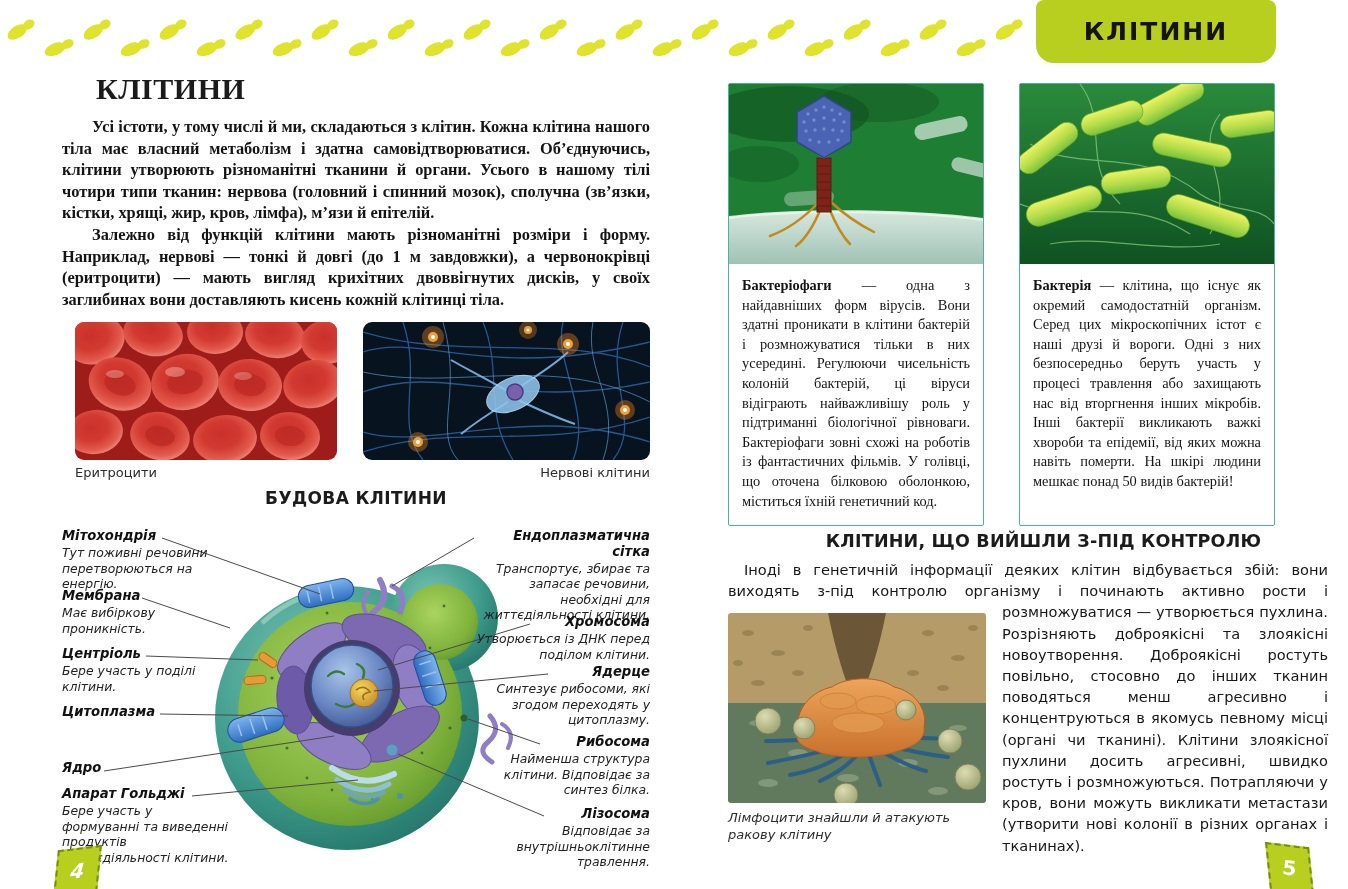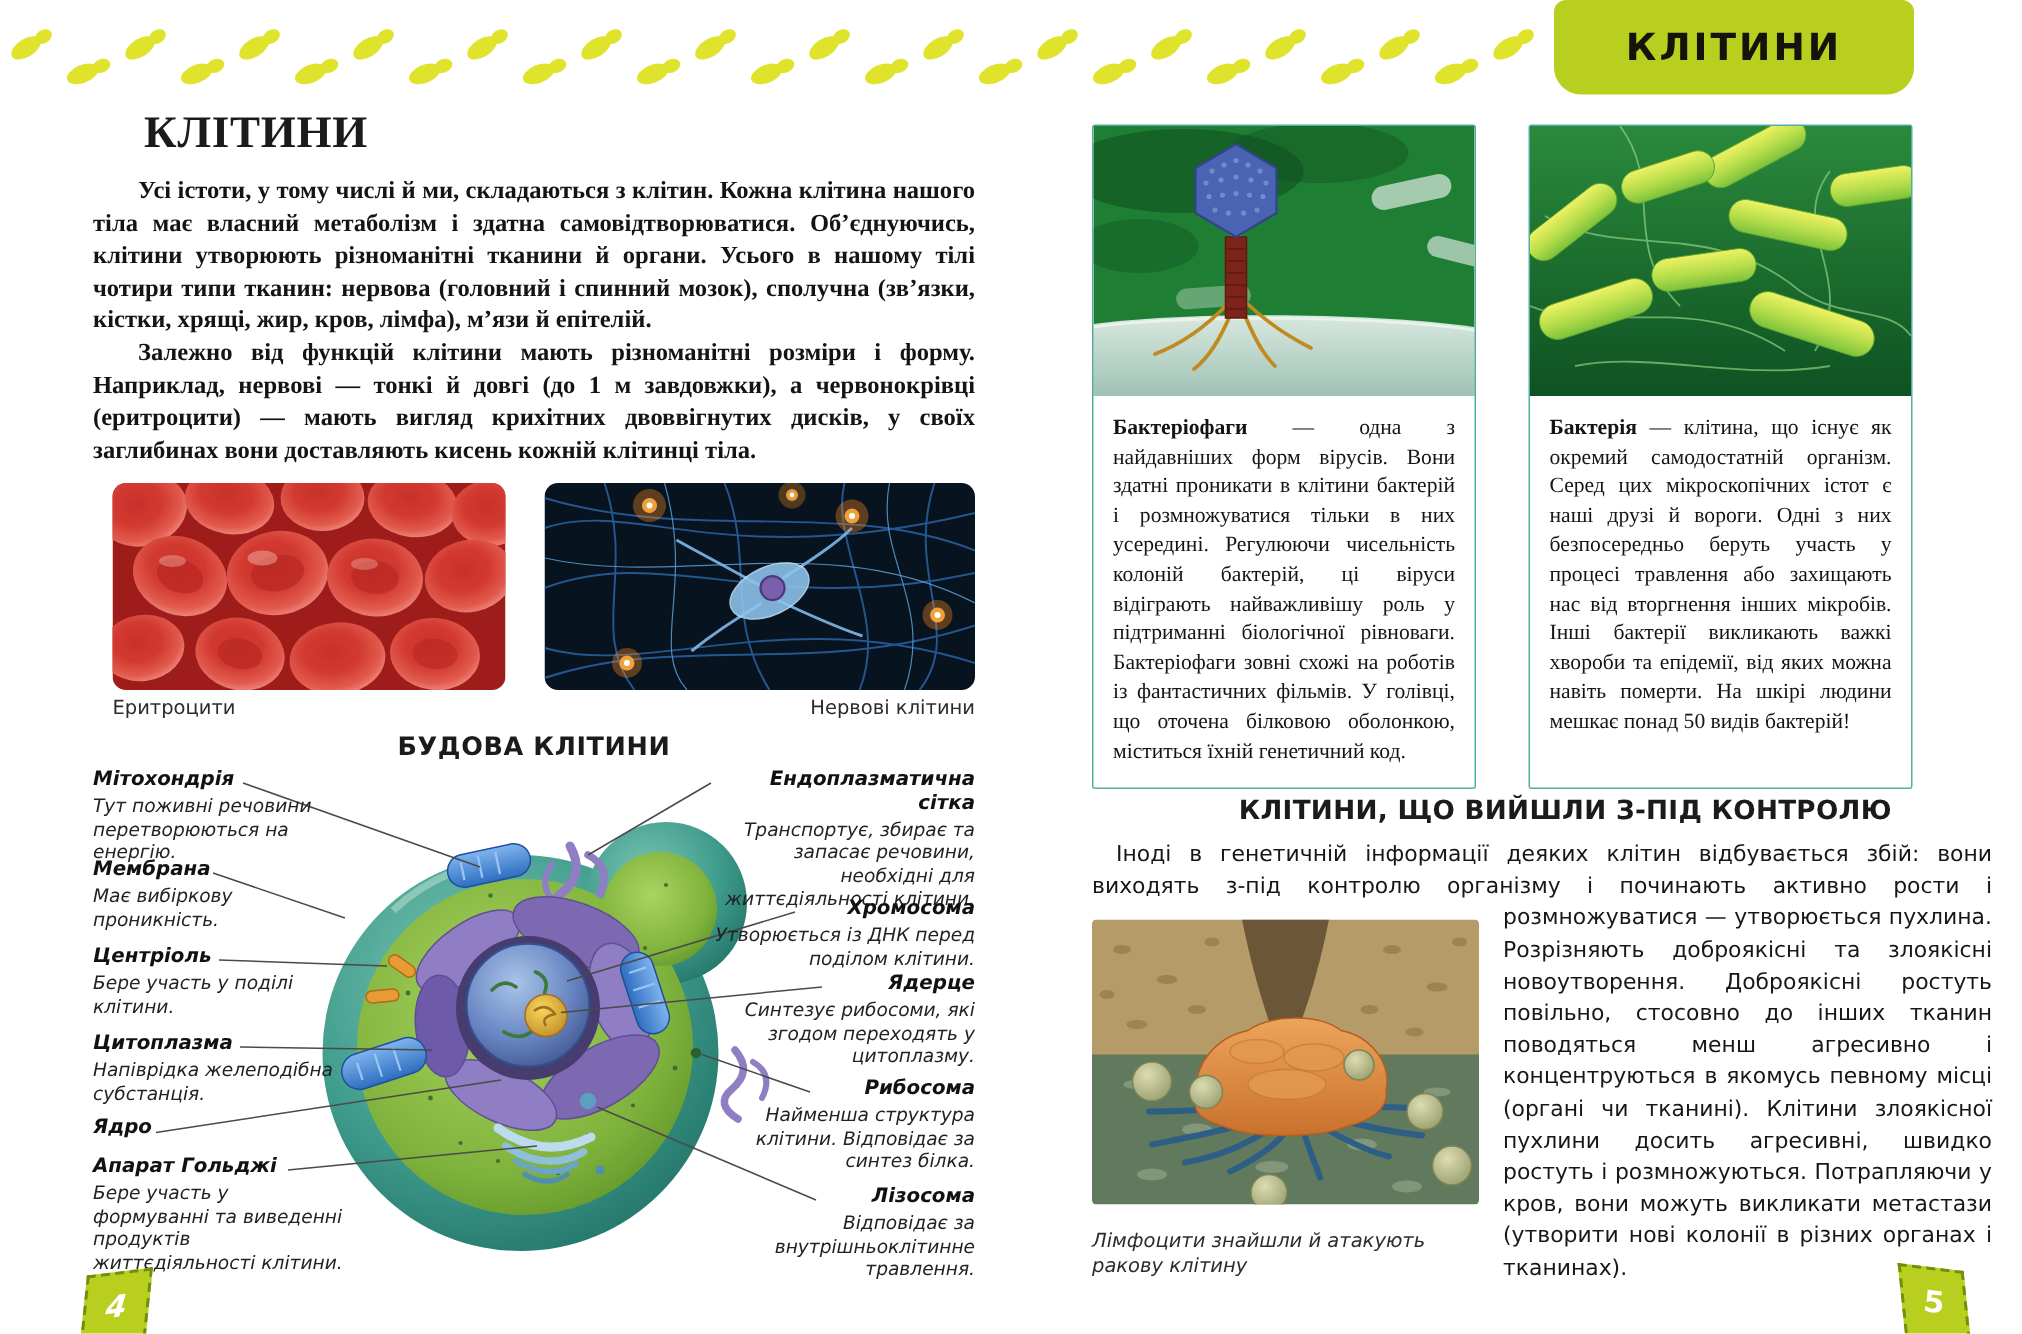--- a/index.html
+++ b/index.html
@@ -31,40 +31,40 @@
   #figure-row{display:flex;margin:12px 0 0 13px;}
   .photo{border-radius:9px;overflow:hidden;display:block;}
   #fig-rbc{width:262px;height:138px;}
   #fig-neuron{width:287px;height:138px;margin-left:26px;}
   .photo-caption{font-size:13px;color:#2c2c2c;margin-top:5px;}
   #caption-row{display:flex;margin-left:13px;}
   #caption-row .c1{width:262px;text-align:left;}
   #caption-row .c2{width:287px;margin-left:26px;text-align:right;}
 
   #diagram-heading{font-size:17px;font-weight:bold;text-align:center;letter-spacing:.4px;margin:8px 0 0 0;}
-  #diagram{position:relative;width:588px;height:347px;margin-top:4px;}
+  #diagram{position:relative;width:588px;height:347px;margin-top:20px;}
   #diagram svg{position:absolute;left:0;top:0;}
   .dia-label{position:absolute;font-size:12.4px;font-style:italic;line-height:15.6px;color:#222;}
   .dia-label .nm{font-weight:bold;font-style:italic;font-size:13.2px;color:#111;display:block;margin-bottom:1px;}
   .dia-left{left:0;width:168px;text-align:left;}
   .dia-right{right:0;width:178px;text-align:right;}
 
   
   #cards-row{position:absolute;left:728px;top:83px;display:flex;}
   .card{width:254px;border:1.5px solid #53aea2;background:#ffffff;border-radius:2px;}
   .card + .card{margin-left:35px;}
   .card-img{width:100%;height:180px;display:block;}
   .card-text{padding:12px 13px 14px 13px;font-family:"Liberation Serif","DejaVu Serif",serif;font-weight:normal;font-size:14.4px;line-height:19.6px;text-align:justify;color:#141414;}
 
   #tumor-section{position:absolute;left:728px;top:531px;width:600px;}
   #tumor-heading{font-size:17.5px;font-weight:bold;text-align:center;letter-spacing:.2px;margin:0 0 8px 0;padding-left:31px;}
   #tumor-spacer{float:left;width:0;height:48px;}
   #tumor-figure{float:left;clear:left;width:258px;margin:6px 16px 0 0;}
   #tumor-figure .photo{width:258px;height:190px;border-radius:3px;}
-  #tumor-caption{font-style:italic;font-size:13px;color:#2c2c2c;margin-top:16px;line-height:17px;}
+  #tumor-caption{font-style:italic;font-size:13px;color:#2c2c2c;margin-top:6px;line-height:17px;}
   #tumor-text{font-size:14.6px;line-height:21.2px;text-align:justify;margin:0;text-indent:16px;color:#171717;}
 
   
   .page-tag{
     position:absolute;width:40px;height:52px;background:#b8cf1f;border:2px dashed #6f8f12;
     display:flex;align-items:flex-start;justify-content:center;
   }
   .page-tag span{color:#ffffff;font-weight:bold;font-style:italic;font-size:20px;margin-top:9px;}
   #tag-left{left:55px;top:848px;transform:skewY(-7deg) skewX(-6deg);}
   #tag-right{left:1268px;top:845px;transform:skewY(7deg) skewX(6deg);}
@@ -558,21 +558,21 @@
         <line x1="468" y1="96" x2="316" y2="142"></line>
         <line x1="486" y1="146" x2="312" y2="163"></line>
         <line x1="478" y1="216" x2="406" y2="191"></line>
         <line x1="482" y1="288" x2="336" y2="226"></line>
       </g>
     </svg>
 
     <div class="dia-label dia-left" style="top:0px"><span class="nm">Мітохондрія</span><span>Тут поживні речовини перетворюються на енергію.</span></div>
     <div class="dia-label dia-left" style="top:60px"><span class="nm">Мембрана</span><span>Має вибіркову проникність.</span></div>
     <div class="dia-label dia-left" style="top:118px"><span class="nm">Центріоль</span><span>Бере участь у поділі клітини.</span></div>
-    <div class="dia-label dia-left" style="top:176px"><span class="nm">Цитоплазма</span><span>Напіврідка желеподібна субстанція.</span></div>
+    <div class="dia-label dia-left" style="top:176px"><span class="nm">Цитоплазма</span></div>
     <div class="dia-label dia-left" style="top:232px"><span class="nm">Ядро</span><span></span></div>
     <div class="dia-label dia-left" style="top:258px"><span class="nm">Апарат Гольджі</span><span>Бере участь у формуванні та виведенні продуктів життєдіяльності клітини.</span></div>
 
     <div class="dia-label dia-right" style="top:0px"><span class="nm">Ендоплазматична сітка</span><span>Транспортує, збирає та запасає речовини, необхідні для життєдіяльності клітини.</span></div>
     <div class="dia-label dia-right" style="top:86px"><span class="nm">Хромосома</span><span>Утворюється із ДНК перед поділом клітини.</span></div>
     <div class="dia-label dia-right" style="top:206px"><span class="nm">Рибосома</span><span>Найменша структура клітини. Відповідає за синтез білка.</span></div>
     <div class="dia-label dia-right" style="top:136px"><span class="nm">Ядерце</span><span>Синтезує рибосоми, які згодом переходять у цитоплазму.</span></div>
     <div class="dia-label dia-right" style="top:278px"><span class="nm">Лізосома</span><span>Відповідає за внутрішньоклітинне травлення.</span></div>
   </div>
 </div>

